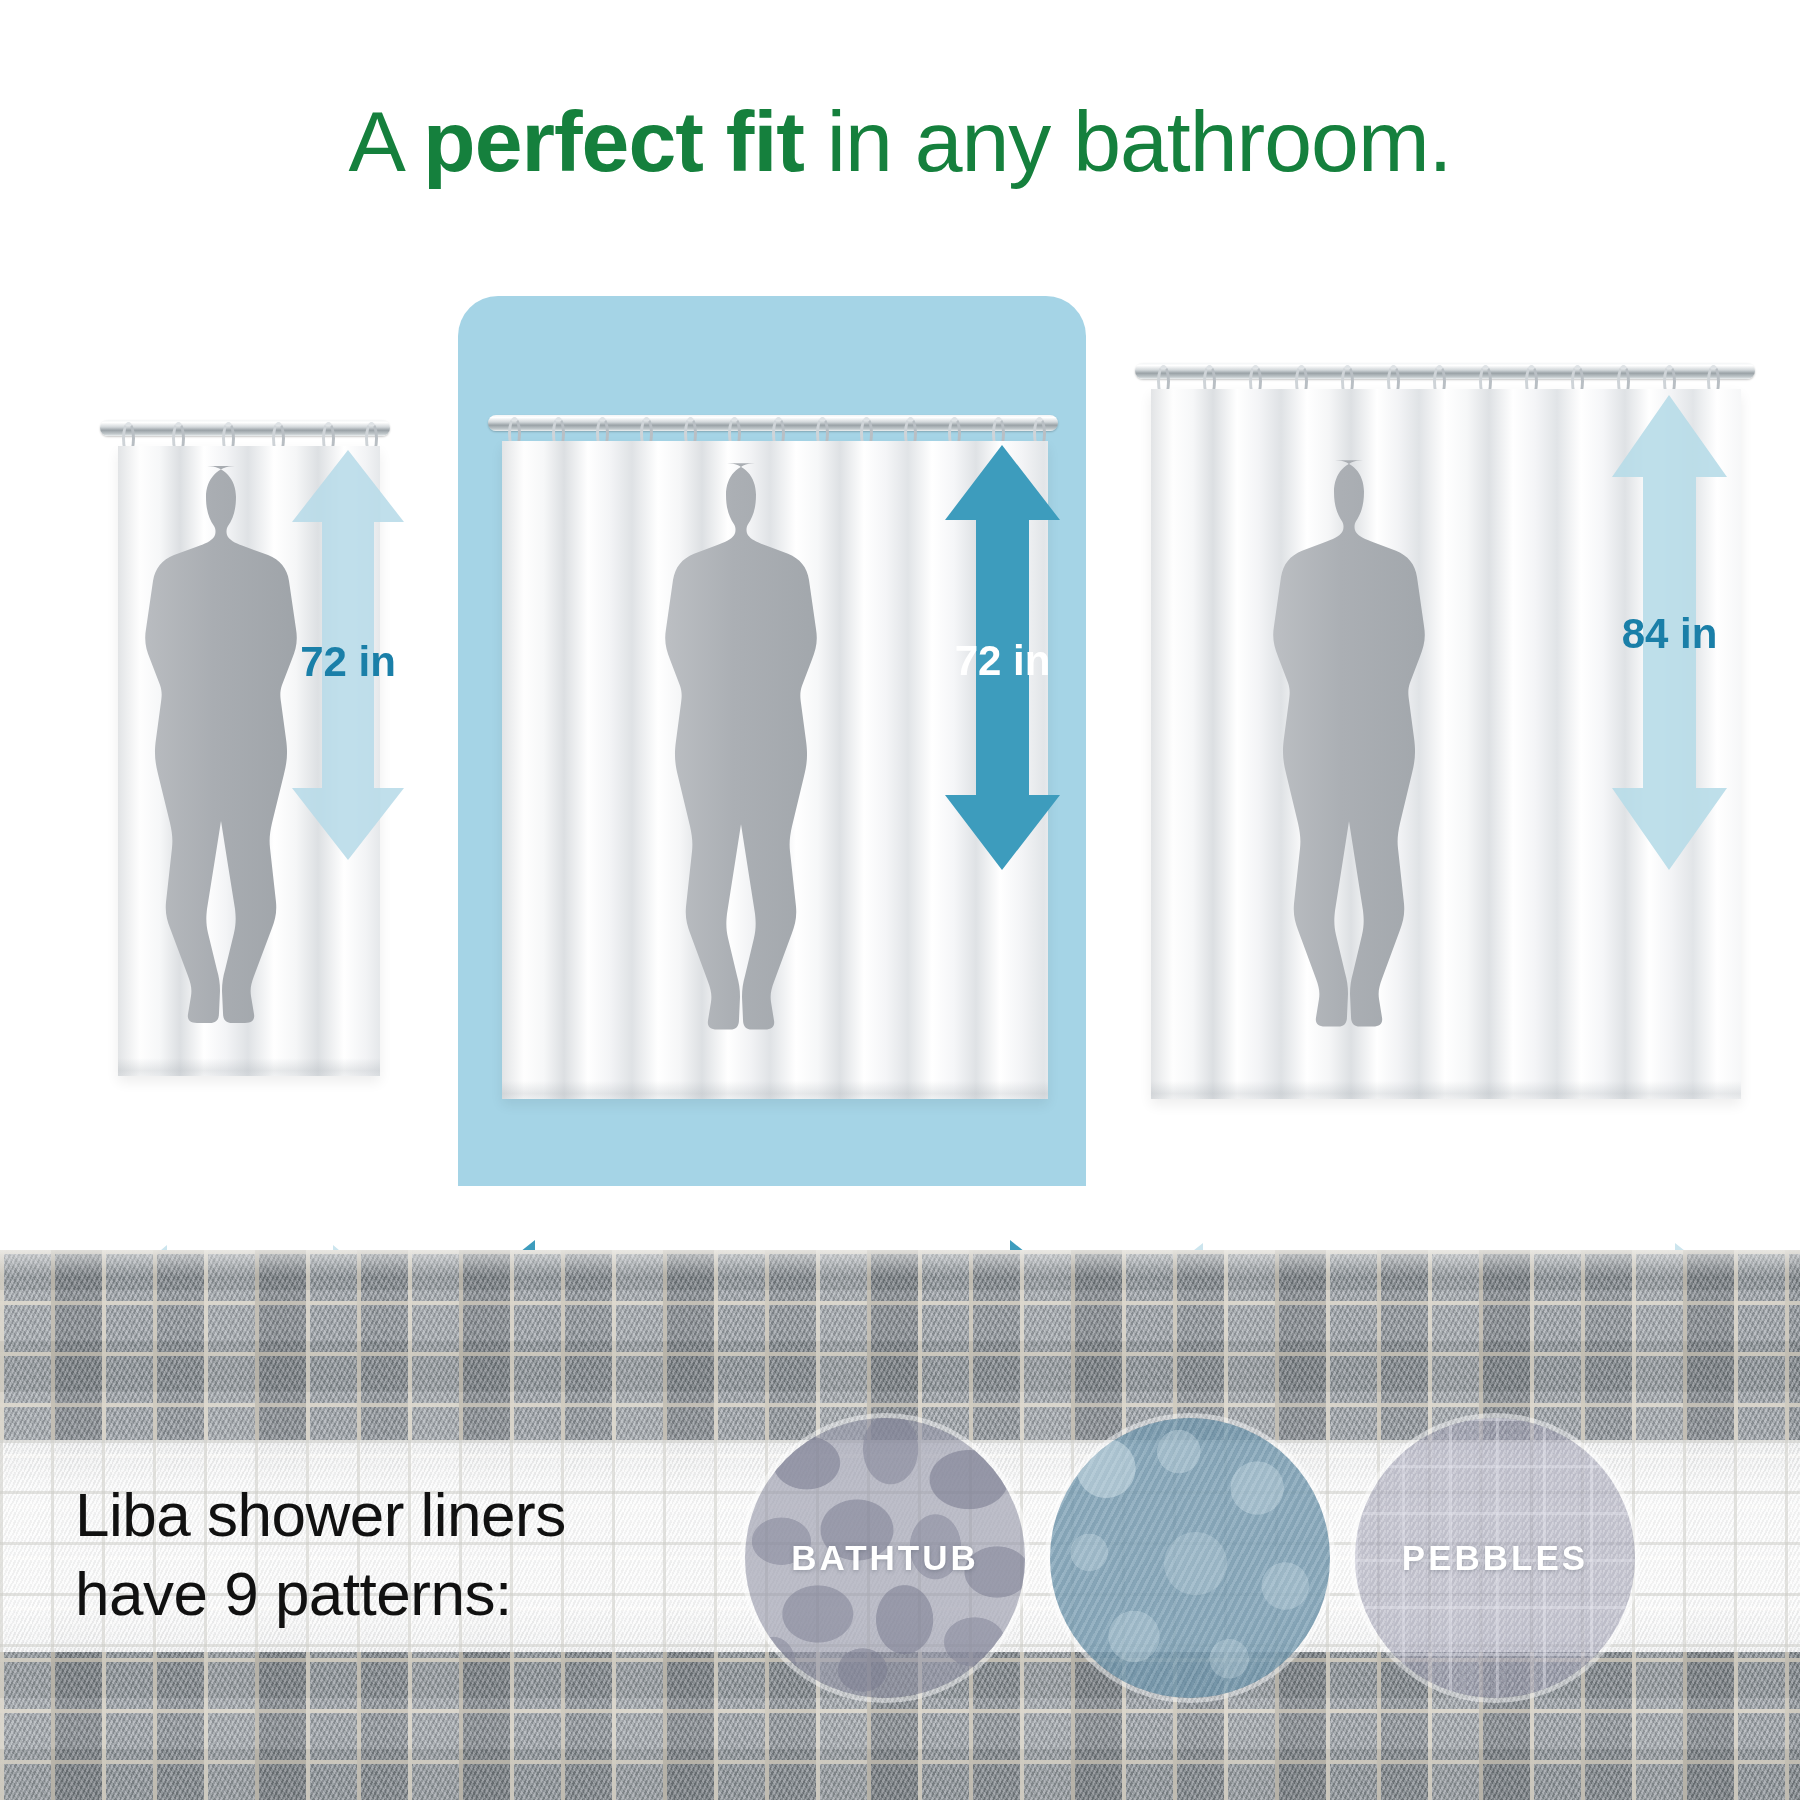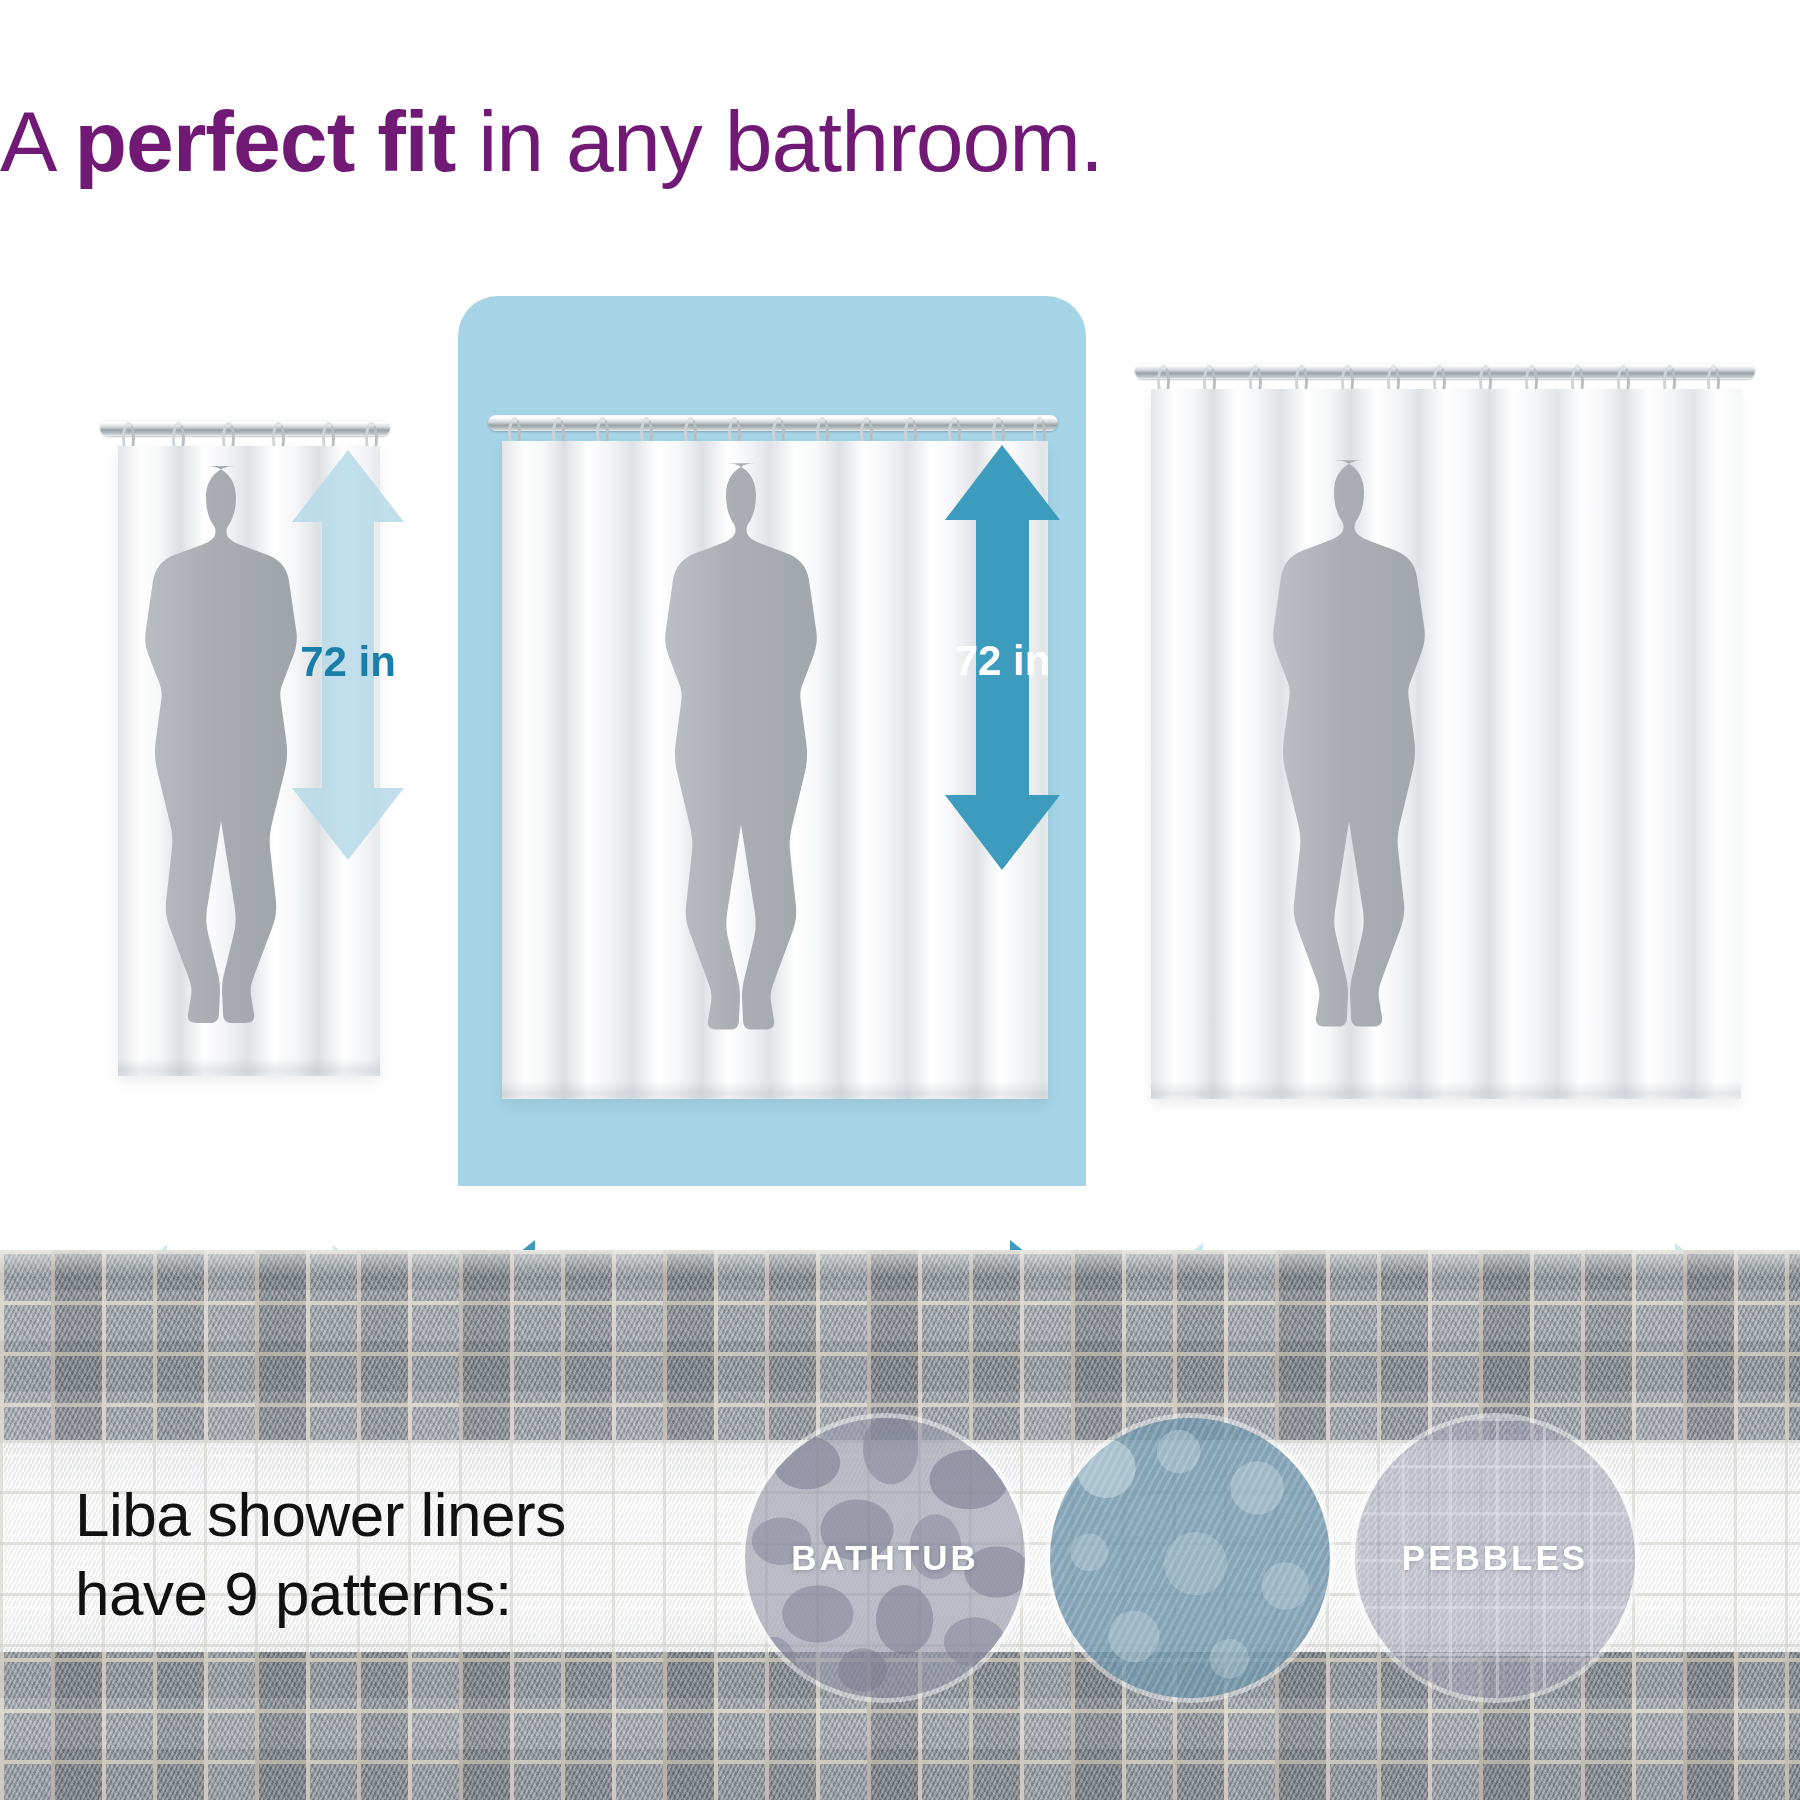--- a/index.html
+++ b/index.html
@@ -8,24 +8,24 @@
     font-family:"Liberation Sans", sans-serif;
     background:#ffffff;
     position:relative;
     overflow:hidden;
   }
 
   
   .headline {
     position:absolute;
     top:96px; left:0; width:1800px;
-    text-align:left;
+    text-align:center;
     font-size:86px;
     line-height:1.05;
-    color:#701a75;
+    color:#15803d;
     letter-spacing:-1px;
     white-space:nowrap;
   }
   .headline .bold { font-weight:700; }
 
   
   .diagram {
     position:absolute;
     top:230px; left:0; width:1800px; height:1020px;
     background:#ffffff;
@@ -380,20 +380,26 @@
         <linearGradient id="pg3" x1="0" y1="0" x2="1" y2="0">
           <stop offset="0%" stop-color="#bcbfc3"></stop>
           <stop offset="45%" stop-color="#abafb4"></stop>
           <stop offset="100%" stop-color="#a2a7ac"></stop>
         </linearGradient>
       </defs>
       <path fill="url(#pg3)" d="M95 8c-17 0-29 13-29 31 0 13 3 22 8 29 2 3 2 8 0 11-3 4-9 7-18 10l-22 8c-12 5-19 13-21 26l-7 48c-2 12 0 20 4 30l10 26c2 6 2 10 1 17l-5 37c-2 14-1 23 2 35l12 49c2 9 3 16 2 25l-6 54c-1 11 1 18 4 26l18 48c3 8 4 13 3 20l-3 18c-1 6 2 9 9 9h13c6 0 9-3 9-10l1-22c0-8-1-14-3-21l-9-37c-2-9-2-15-1-24l8-50 6-38 6 38 8 50c1 9 1 15-1 24l-9 37c-2 7-3 13-3 21l1 22c0 7 3 10 9 10h13c7 0 10-3 9-9l-3-18c-1-7 0-12 3-20l18-48c3-8 5-15 4-26l-6-54c-1-9 0-16 2-25l12-49c3-12 4-21 2-35l-5-37c-1-7-1-11 1-17l10-26c4-10 6-18 4-30l-7-48c-2-13-9-21-21-26l-22-8c-9-3-15-6-18-10-2-3-2-8 0-11 5-7 8-16 8-29 0-18-12-31-29-31z"></path>
     </svg>
   </div>
 
+  <div class="v-arrow" style="left:1612px; top:165px; width:115px; height:475px;">
+    <svg viewBox="0 0 115 475" preserveAspectRatio="none" aria-hidden="true">
+      <polygon points="57,0 115,82 84,82 84,393 115,393 57,475 0,393 31,393 31,82 0,82" fill="#b7dbe8" fill-opacity="0.9"></polygon>
+    </svg>
+    <div class="vlabel" style="top:215px; font-size:42px; color:#1a7fa8;">84 in</div>
+  </div>
 
   <div class="h-arrow" style="left:1135px; top:1013px; width:608px; height:108px;">
     <svg viewBox="0 0 608 108" preserveAspectRatio="none" aria-hidden="true">
       <polygon points="0,54 68,0 68,23 540,23 540,0 608,54 540,108 540,85 68,85 68,108" fill="#cce5ee"></polygon>
     </svg>
     <div class="hlabel" style="font-size:44px; color:#1a7fa8;">72 in</div>
   </div>
 
   <div class="caption plain" style="left:1130px; top:1155px; width:620px; height:95px;">EXTRA TALL</div>
 

